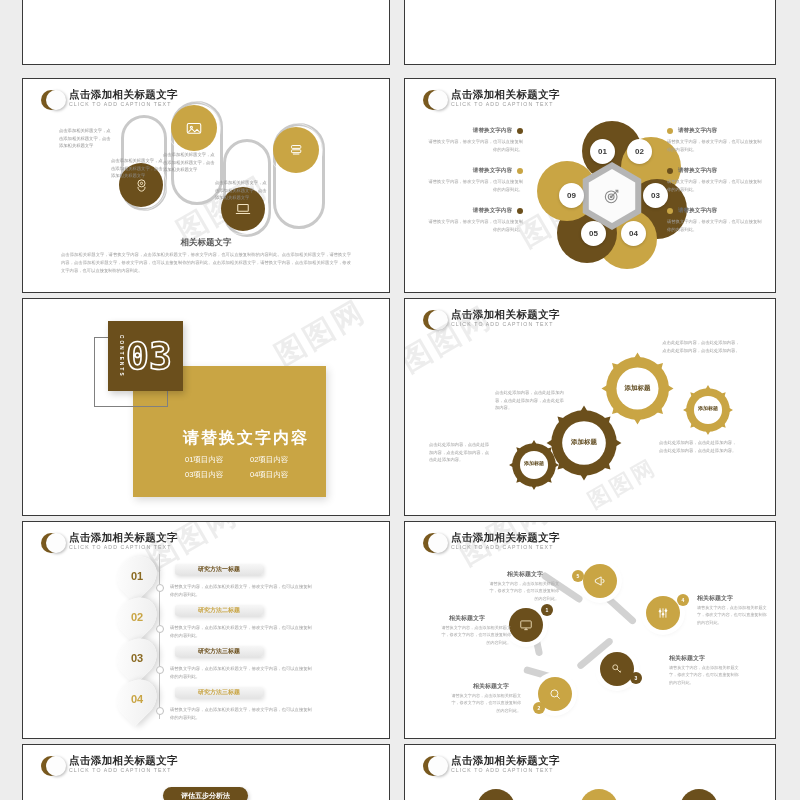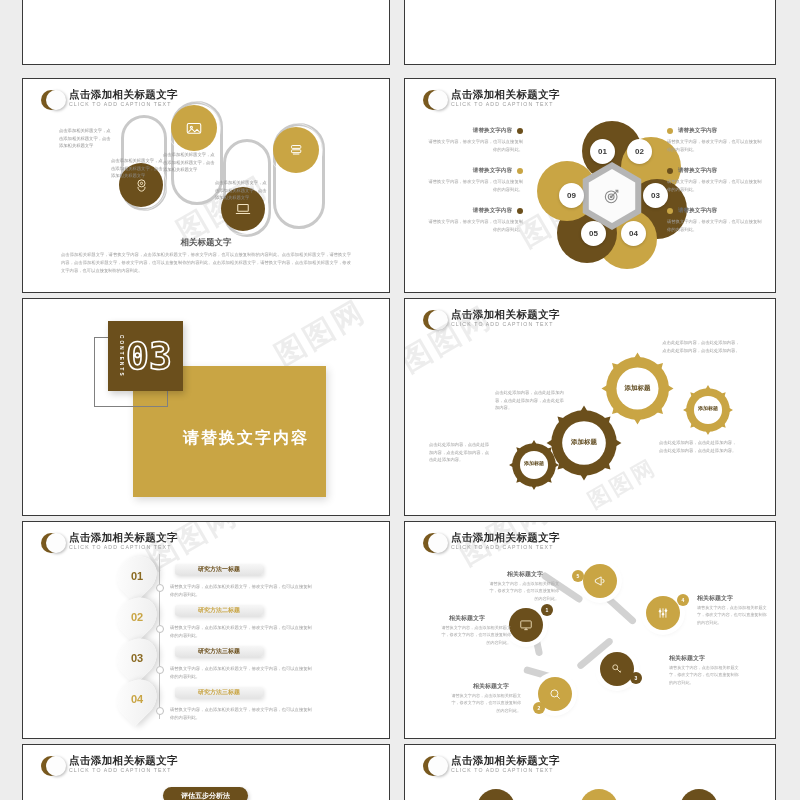--- a/index.html
+++ b/index.html
@@ -286,20 +286,26 @@
         <span>请替换文字内容</span>
       </div>
       <div class="f-bd">请替换文字内容，修改文字内容，也可以直接复制你的内容到此。</div>
     </div>
   </div>
 
   <div class="slide cL r2">
     <div class="wm" style="left:248px;top:14px;">图图网</div>
     <div class="c-gold" style="left:110px;top:67px;">
       <div class="c-gt">请替换文字内容</div>
+      <div class="c-grid">
+        <div class="c-gi">01项目内容</div>
+        <div class="c-gi">02项目内容</div>
+        <div class="c-gi">03项目内容</div>
+        <div class="c-gi">04项目内容</div>
+      </div>
     </div>
     <div style="position:absolute;left:71px;top:38px;width:72px;height:68px;border:1.4px solid #808080;"></div>
     <div style="position:absolute;left:85px;top:22px;width:75px;height:70px;background:#6b4f1c;display:flex;align-items:center;justify-content:center;gap:2px;box-shadow:2px 3px 7px rgba(0,0,0,.2);">
       <div class="c-vert">CONTENTS</div>
       <div class="c-num">03</div>
     </div>
   </div>
 
   <div class="slide cR r2">
     <div class="hdr">

